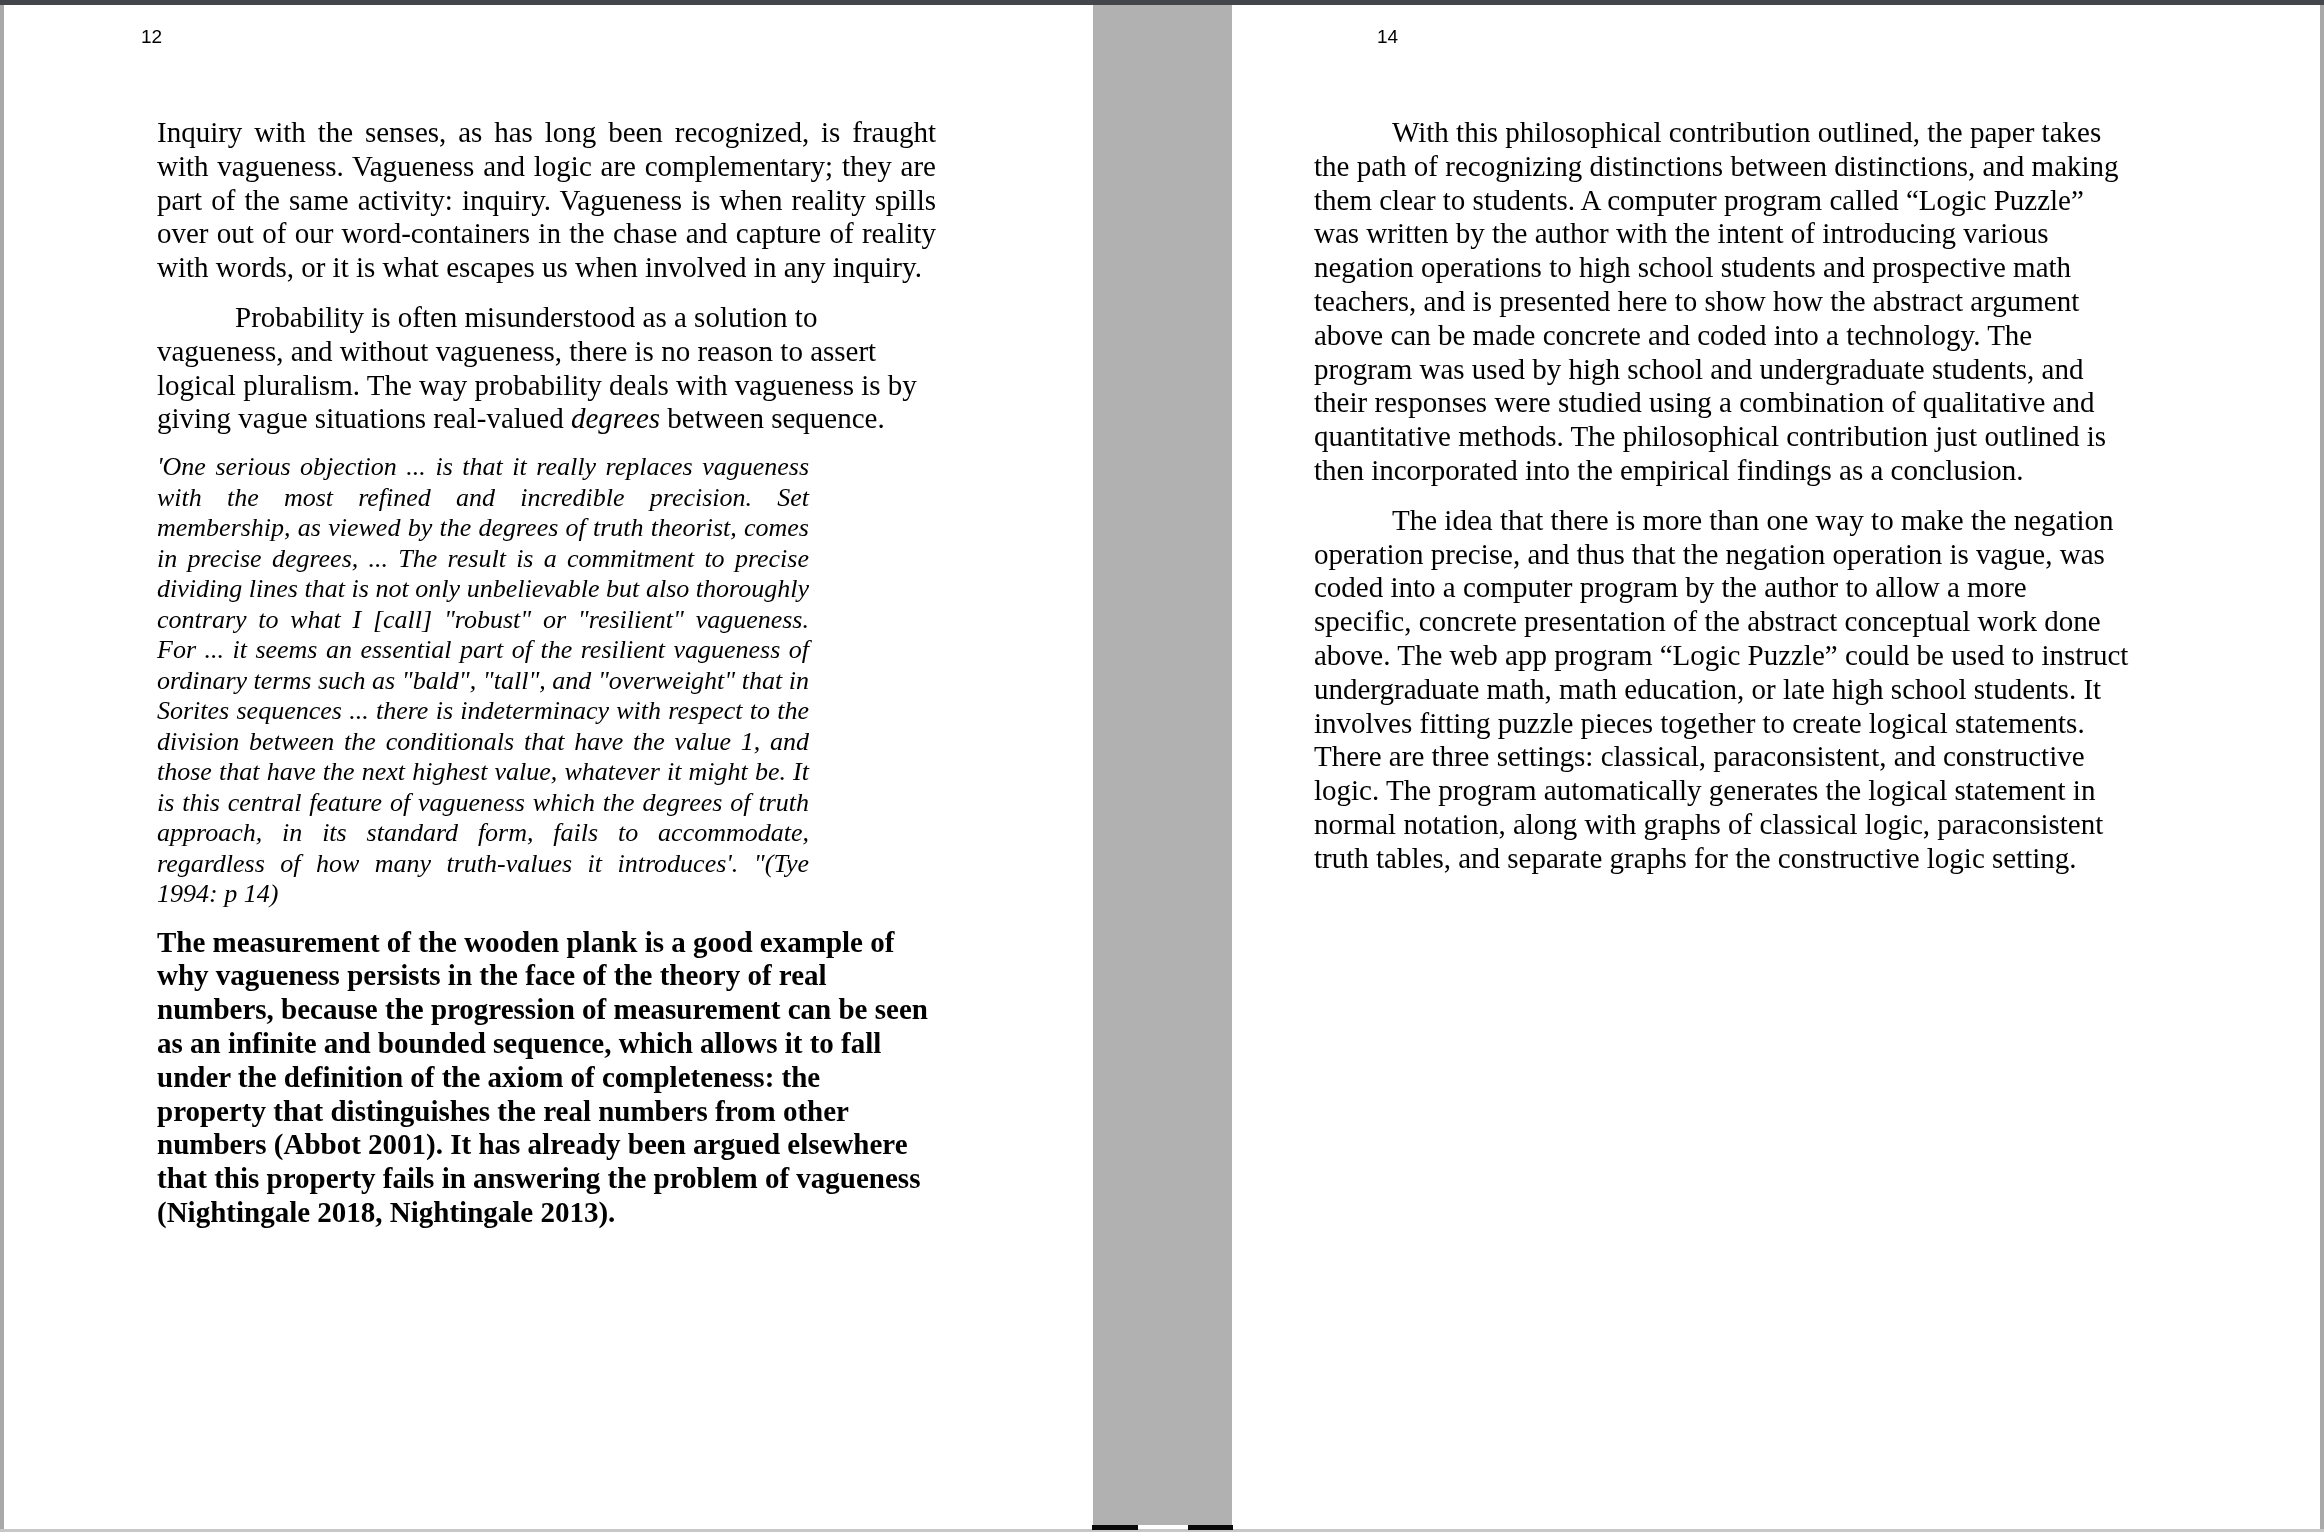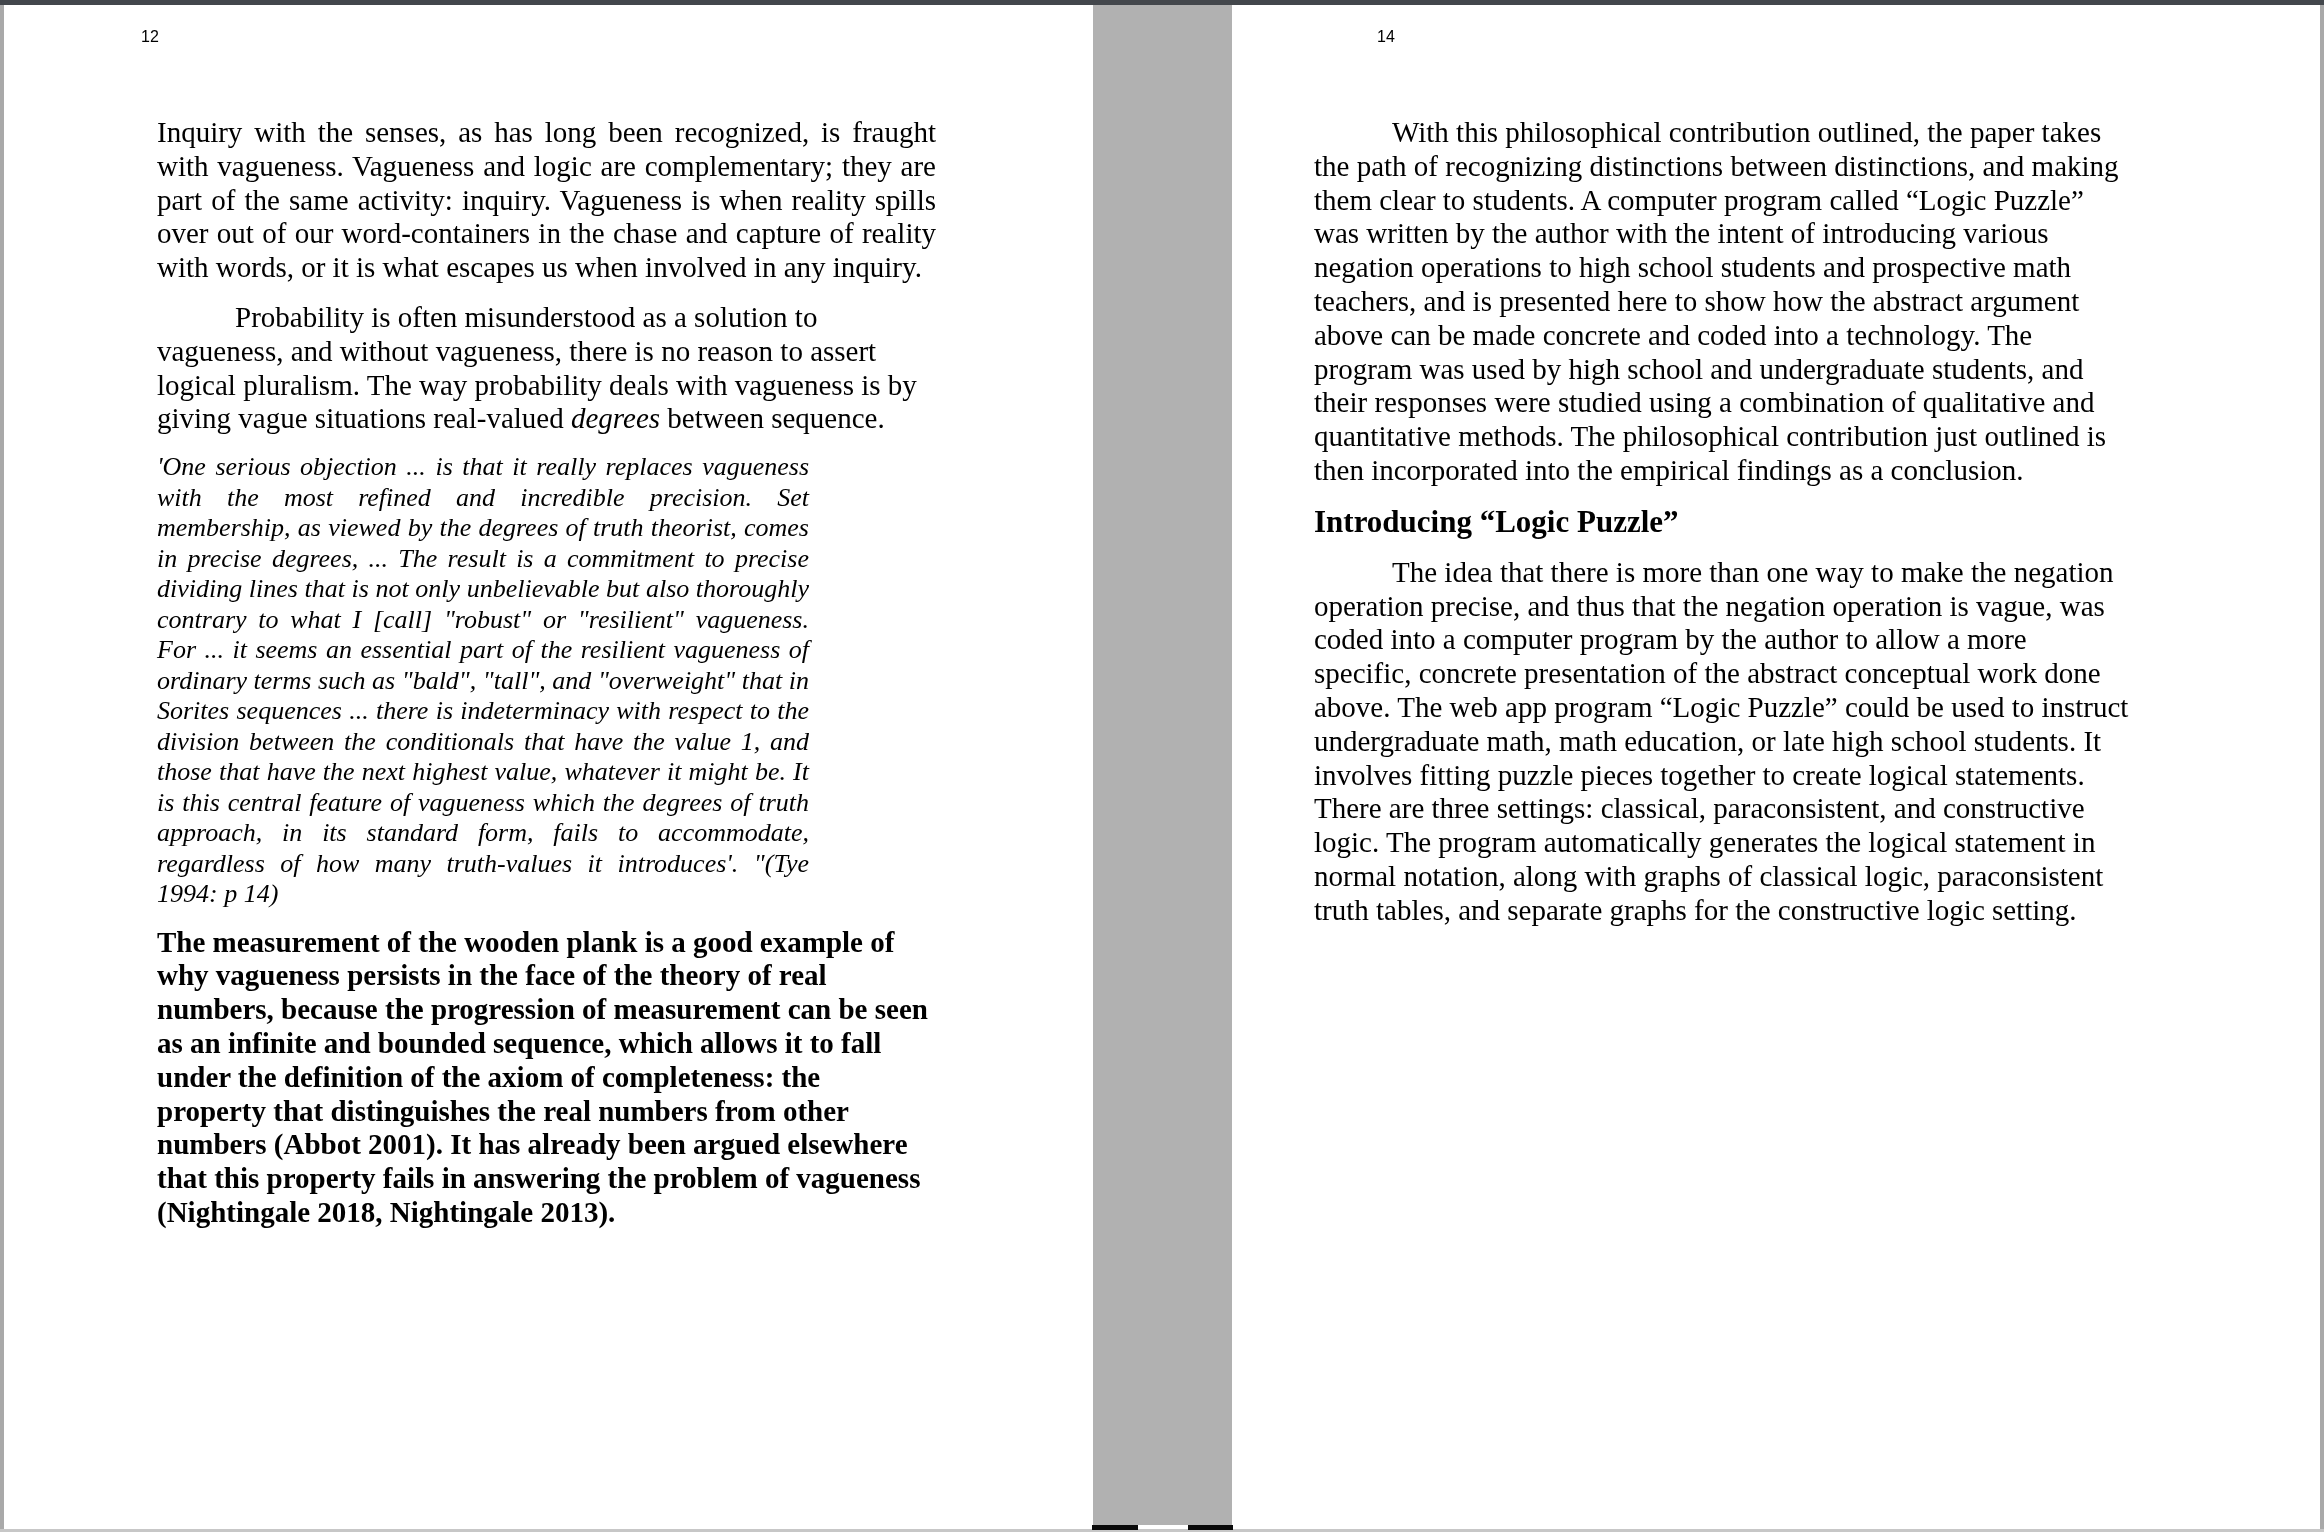--- a/index.html
+++ b/index.html
@@ -41,21 +41,21 @@
   .page-bottom-border {
     position: absolute; top: 1525px; height: 5px;
     background: #0a0a0a;
   }
   .pbb-left  { left: 1092px; width: 46px; }
   .pbb-right { left: 1188px; width: 45px; }
 
   .page-num {
     position: absolute; top: 26px;
     font-family: "Liberation Sans", sans-serif;
-    font-size: 16px;
+    font-size: 19px;
     line-height: 22px;
   }
   .page-num.pn-left  { left: 141px; }
   .page-num.pn-right { left: 1377px; }
 
   .text-col {
     position: absolute; top: 100px;
     font-size: 29px;
     line-height: 33.8px;
   }
@@ -104,17 +104,16 @@
   </div>
 
   <div class="gutter"></div>
   <div class="page-bottom-border pbb-left"></div>
   <div class="page-bottom-border pbb-right"></div>
 
   <div class="page-num pn-right">14</div>
 
   <div class="text-col col-right">
     <p class="indent">With this philosophical contribution outlined, the paper takes the path of recognizing distinctions between distinctions, and making them clear to students. A computer program called “Logic Puzzle” was written by the author with the intent of introducing various negation operations to high school students and prospective math teachers, and is presented here to show how the abstract argument above can be made concrete and coded into a technology. The program was used by high school and undergraduate students, and their responses were studied using a combination of qualitative and quantitative methods. The philosophical contribution just outlined is then incorporated into the empirical findings as a conclusion.</p>
-    <p class="section-heading">Introducing “Logic Puzzle”</p>
     <p class="indent">The idea that there is more than one way to make the negation operation precise, and thus that the negation operation is vague, was coded into a computer program by the author to allow a more specific, concrete presentation of the abstract conceptual work done above. The web app program “Logic Puzzle” could be used to instruct undergraduate math, math education, or late high school students. It involves fitting puzzle pieces together to create logical statements. There are three settings: classical, paraconsistent, and constructive logic. The program automatically generates the logical statement in normal notation, along with graphs of classical logic, paraconsistent truth tables, and separate graphs for the constructive logic setting.</p>
   </div>
 
 </div>
 
 </body></html>

